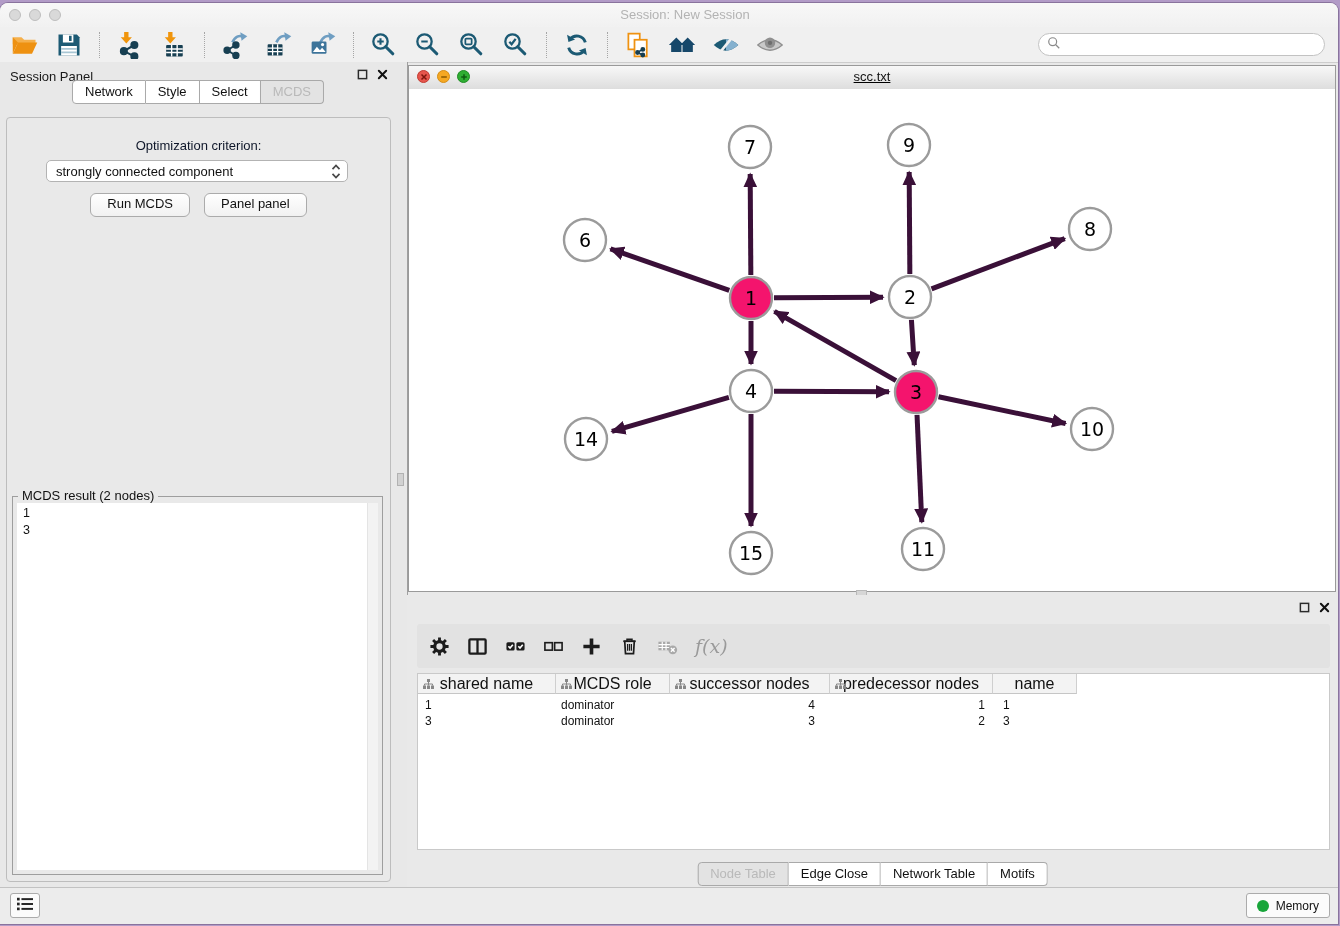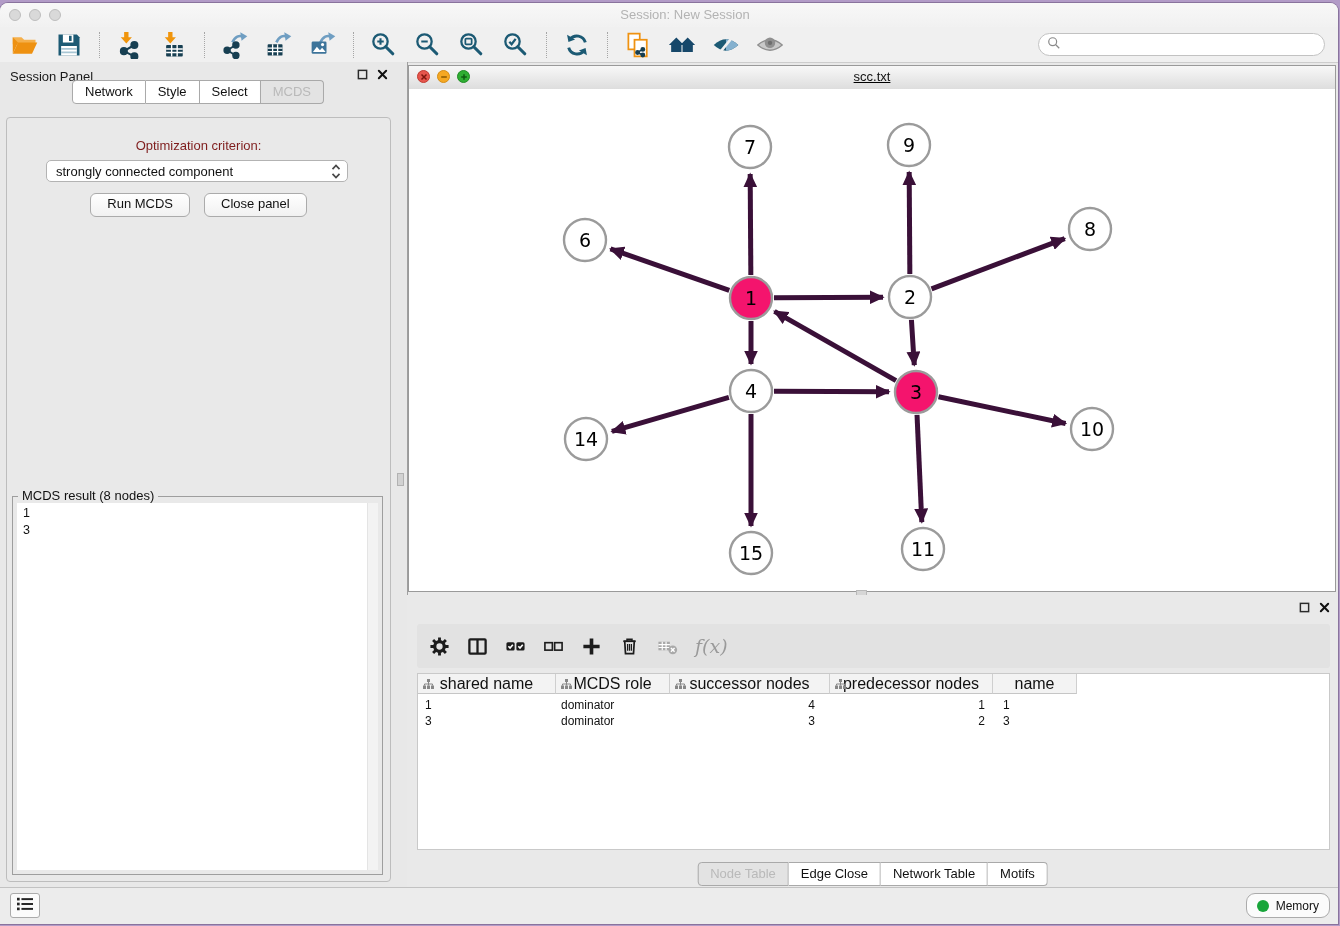--- a/index.html
+++ b/index.html
@@ -27,21 +27,21 @@
   .cp-header{height:26px;position:relative;}
   .cp-title{font-size:13px;color:#1a1a1a;padding:7px 0 0 10px;}
   .panel-icons{position:absolute;right:8px;top:7px;display:flex;gap:9px;align-items:center;}
   .panel-icons span{display:flex;}
   .cp-tabs{position:absolute;top:18px;left:50%;transform:translateX(-50%);display:flex;z-index:3;}
   .tab{font-size:13px;padding:3px 12px 4px;background:#fff;border:1px solid #a9a9a9;border-left:none;color:#111;white-space:nowrap;}
   .tab:first-child{border-left:1px solid #a9a9a9;border-radius:4px 0 0 4px;}
   .tab:last-child{border-radius:0 4px 4px 0;}
   .tab.selected{background:#e3e3e3;color:#b9b9b9;}
   .cp-box{position:absolute;left:6px;right:5px;top:55px;bottom:6px;border:1px solid #bdbdbd;border-radius:4px;background:#e9e9e9;}
-  .opt-label{text-align:center;margin-top:20px;font-size:13px;color:#7f1d1d;}
+  .opt-label{text-align:center;margin-top:20px;font-size:13px;color:#0f172a;}
   .cp-select{position:absolute;left:39px;right:42px;top:42px;height:22px;background:#fff;border:1px solid #b3b3b3;border-radius:5px;font-size:13px;display:flex;align-items:center;padding:0 22px 0 9px;box-sizing:border-box;color:#111;}
   .stepper{position:absolute;right:6px;top:3px;}
   .cp-buttons{position:absolute;top:75px;left:0;right:0;display:flex;justify-content:center;gap:14px;}
   .cp-btn{height:22px;padding:0 16px;background:linear-gradient(#ffffff,#f1f1f1);border:1px solid #ababab;border-radius:6px;font-size:13px;line-height:20px;color:#111;}
   .mcds-fieldset{position:absolute;left:5px;right:7px;top:378px;bottom:6px;border:1px solid #9e9e9e;}
   .fs-legend{position:absolute;top:-9px;left:5px;background:#e9e9e9;padding:0 4px;font-size:13px;color:#111;}
   .fs-white{position:absolute;left:4px;right:4px;top:6px;bottom:4px;background:#fff;overflow:hidden;}
   .fs-scroll{position:absolute;right:0;top:0;bottom:0;width:10px;background:#f3f3f3;border-left:1px solid #e4e4e4;}
   .fs-items{padding:2px 6px;}
   .fs-item{font-size:12.5px;line-height:17px;color:#111;}
@@ -69,21 +69,21 @@
   .thead{display:flex;height:20px;}
   .th{position:relative;background:#f3f3f3;border-right:1px solid #cfcfcf;border-bottom:1px solid #c6c6c6;font-size:16px;color:#111;display:flex;align-items:center;justify-content:center;box-sizing:border-box;flex:none;}
   .th .hier{position:absolute;left:5px;top:5px;display:flex;}
   .tbody{padding-top:3px;}
   .trow{display:flex;height:16px;align-items:center;font-size:12px;color:#111;}
   .td{box-sizing:border-box;flex:none;overflow:hidden;white-space:nowrap;}
   .tp-tabs{position:absolute;bottom:2px;left:50%;transform:translateX(-50%);display:flex;}
   
   .statusbar{position:absolute;bottom:0;left:0;right:0;height:36px;background:#ececec;border-top:1px solid #c2c2c2;}
   .sb-left-btn{position:absolute;left:10px;top:5px;width:30px;height:25px;background:#fbfbfb;border:1px solid #ababab;border-radius:3px;display:flex;align-items:center;justify-content:center;box-sizing:border-box;}
-  .memory-btn{position:absolute;right:8px;top:5px;height:25px;background:#fbfbfb;border:1px solid #ababab;border-radius:9px;display:flex;align-items:center;gap:7px;padding:0 10px;font-size:12px;color:#111;box-sizing:border-box;}
+  .memory-btn{position:absolute;right:8px;top:5px;height:25px;background:#fbfbfb;border:1px solid #ababab;border-radius:3px;display:flex;align-items:center;gap:7px;padding:0 10px;font-size:12px;color:#111;box-sizing:border-box;}
   .memory-dot{width:12px;height:12px;border-radius:50%;background:#18a53a;}
 </style>
 </head>
 <body>
 
 <div class="window">
 
   <div class="titlebar">
     <div class="traffic">
       <div class="dot"></div>
@@ -298,24 +298,24 @@
           <span>strongly connected component</span>
           <span class="stepper"><svg viewBox="0 0 10 15" width="10" height="15">
                 <g fill="none" stroke="#4a4a4a" stroke-width="1.7">
                   <path d="M1.5 5.2L5 1.5l3.5 3.7"></path>
                   <path d="M1.5 9.8L5 13.5l3.5-3.7"></path>
                 </g>
               </svg></span>
         </div>
         <div class="cp-buttons">
           <div class="cp-btn">Run MCDS</div>
-          <div class="cp-btn">Close panel</div>
+          <div class="cp-btn">Panel panel</div>
         </div>
         <div class="mcds-fieldset">
-          <div class="fs-legend">MCDS result (8 nodes)</div>
+          <div class="fs-legend">MCDS result (2 nodes)</div>
           <div class="fs-white">
             <div class="fs-items" id="mcds-result-list">
                 <div class="fs-item">1</div>
                 <div class="fs-item">3</div>
               </div>
             <div class="fs-scroll"></div>
           </div>
         </div>
       </div>
     </div>

